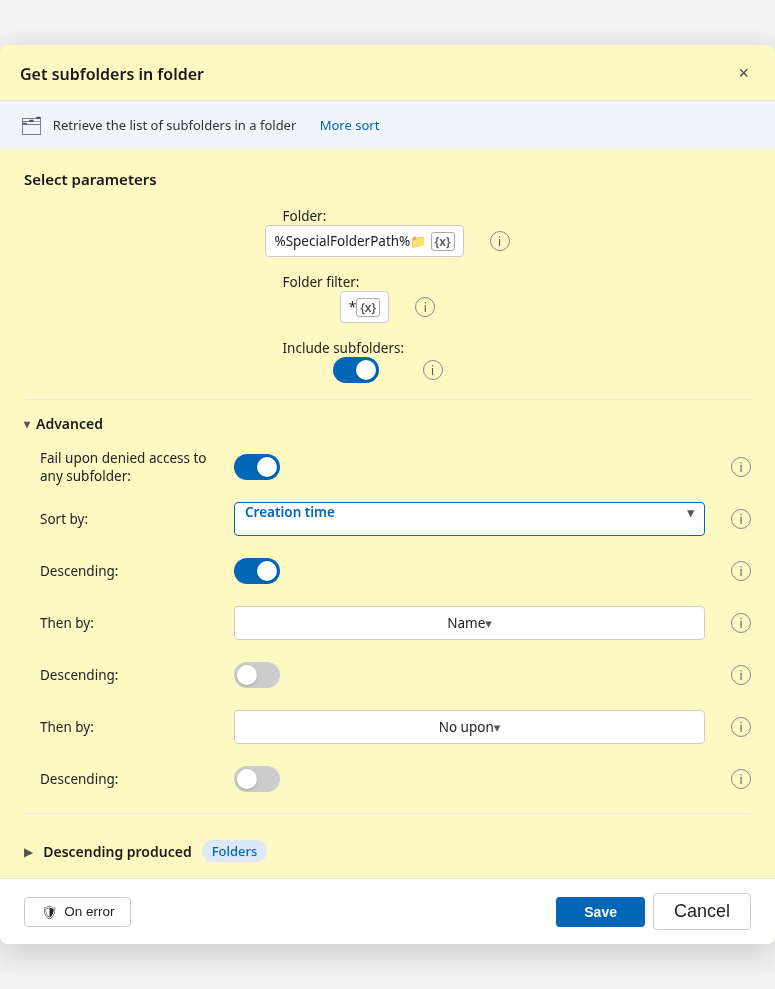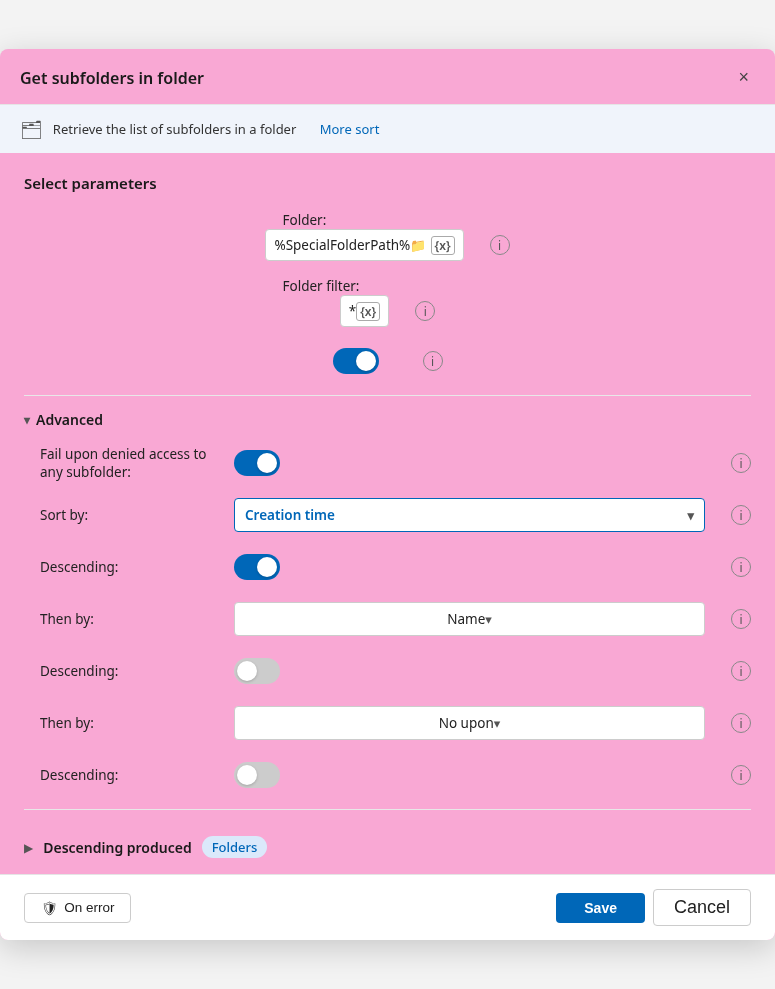--- a/index.html
+++ b/index.html
@@ -7,21 +7,21 @@
       font-family: 'Segoe UI', system-ui, sans-serif;
       font-size: 14px;
       background: #f3f3f3;
       display: flex;
       align-items: center;
       justify-content: center;
       min-height: 100vh;
     }
     .dialog {
       width: 775px;
-      background: #f9a8d4;
+      background: #fef9c3;
       border-radius: 8px;
       box-shadow: 0 8px 32px rgba(0,0,0,0.18);
       overflow: hidden;
     }
     .dialog-header {
       display: flex;
       align-items: center;
       justify-content: space-between;
       padding: 16px 20px 14px 20px;
       border-bottom: 1px solid #e5e5e5;
@@ -162,21 +162,21 @@
       flex: 1;
       height: 34px;
       border: 1.5px solid #0067b8;
       border-radius: 4px;
       padding: 0 10px;
       font-size: 13.5px;
       font-weight: 600;
       color: #0067b8;
       background: #fff;
       display: flex;
-      align-items: center;
+      align-items: flex-start;
       justify-content: space-between;
       cursor: pointer;
     }
     .dropdown-normal {
       flex: 1;
       height: 34px;
       border: 1px solid #ccc;
       border-radius: 4px;
       padding: 0 10px;
       font-size: 13.5px;
@@ -307,20 +307,21 @@
           <span>*</span>
           <div class="text-input-icons">
             <span style="font-size:12px;font-weight:600;border:1px solid #aaa;border-radius:3px;padding:0 3px;">{x}</span>
           </div>
         </div>
         <div class="info-icon">i</div>
       </div>
     </div>
 
     <div class="form-row">
+      <div class="form-label">Include subfolders:</div>
       <div class="form-control">
         <div class="toggle">
           <div class="toggle-slider on">
             <div class="toggle-knob"></div>
           </div>
         </div>
         <div style="flex:1"></div>
         <div class="info-icon">i</div>
       </div>
     </div>

